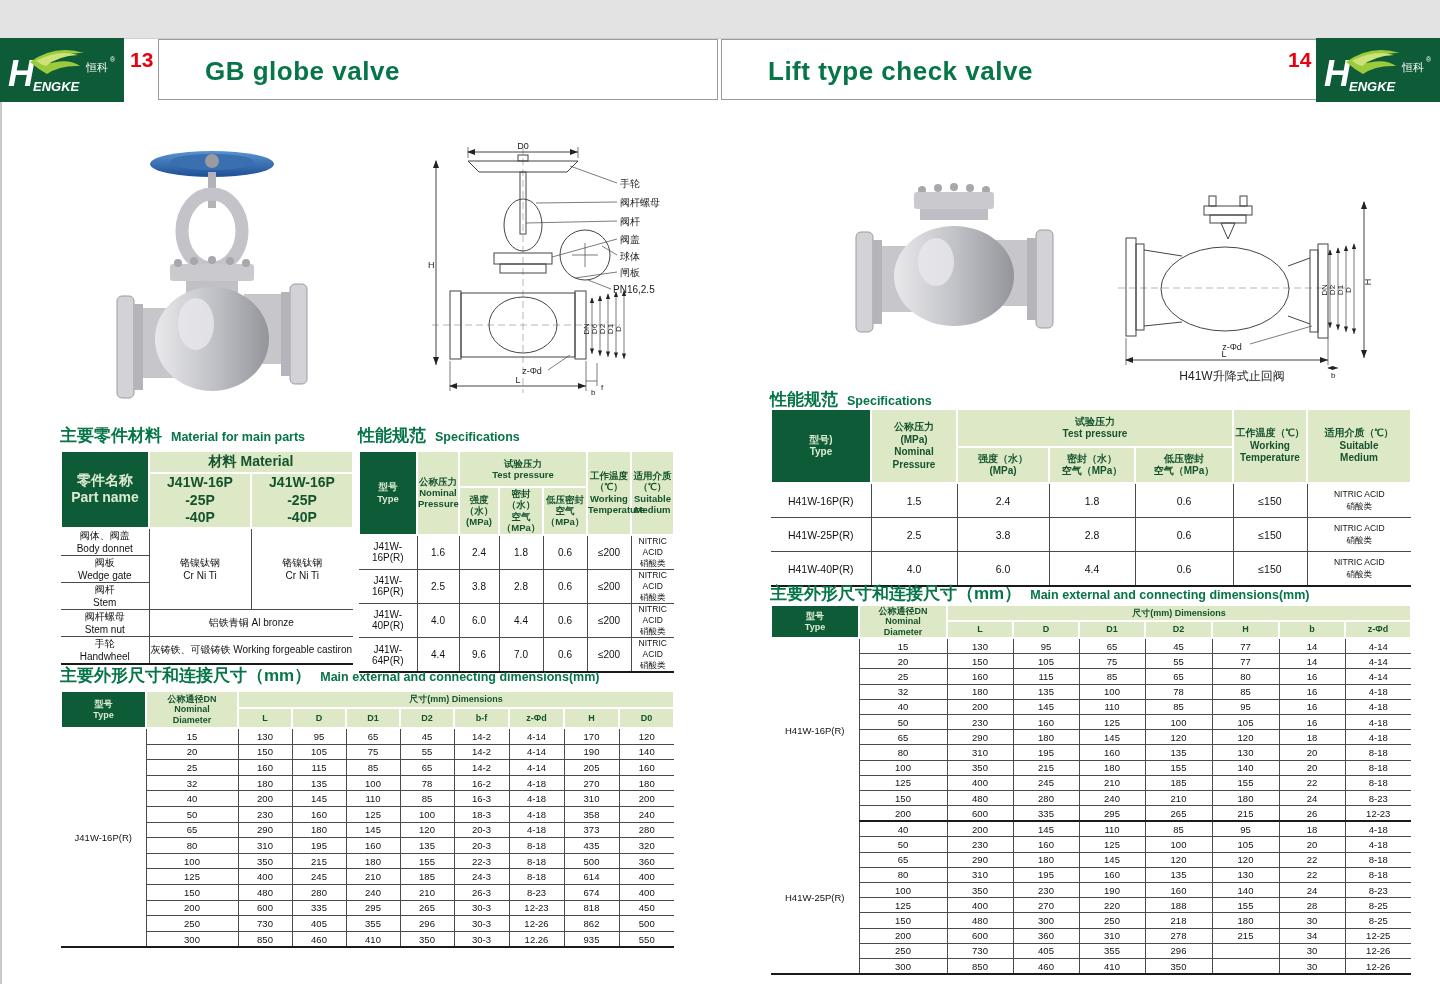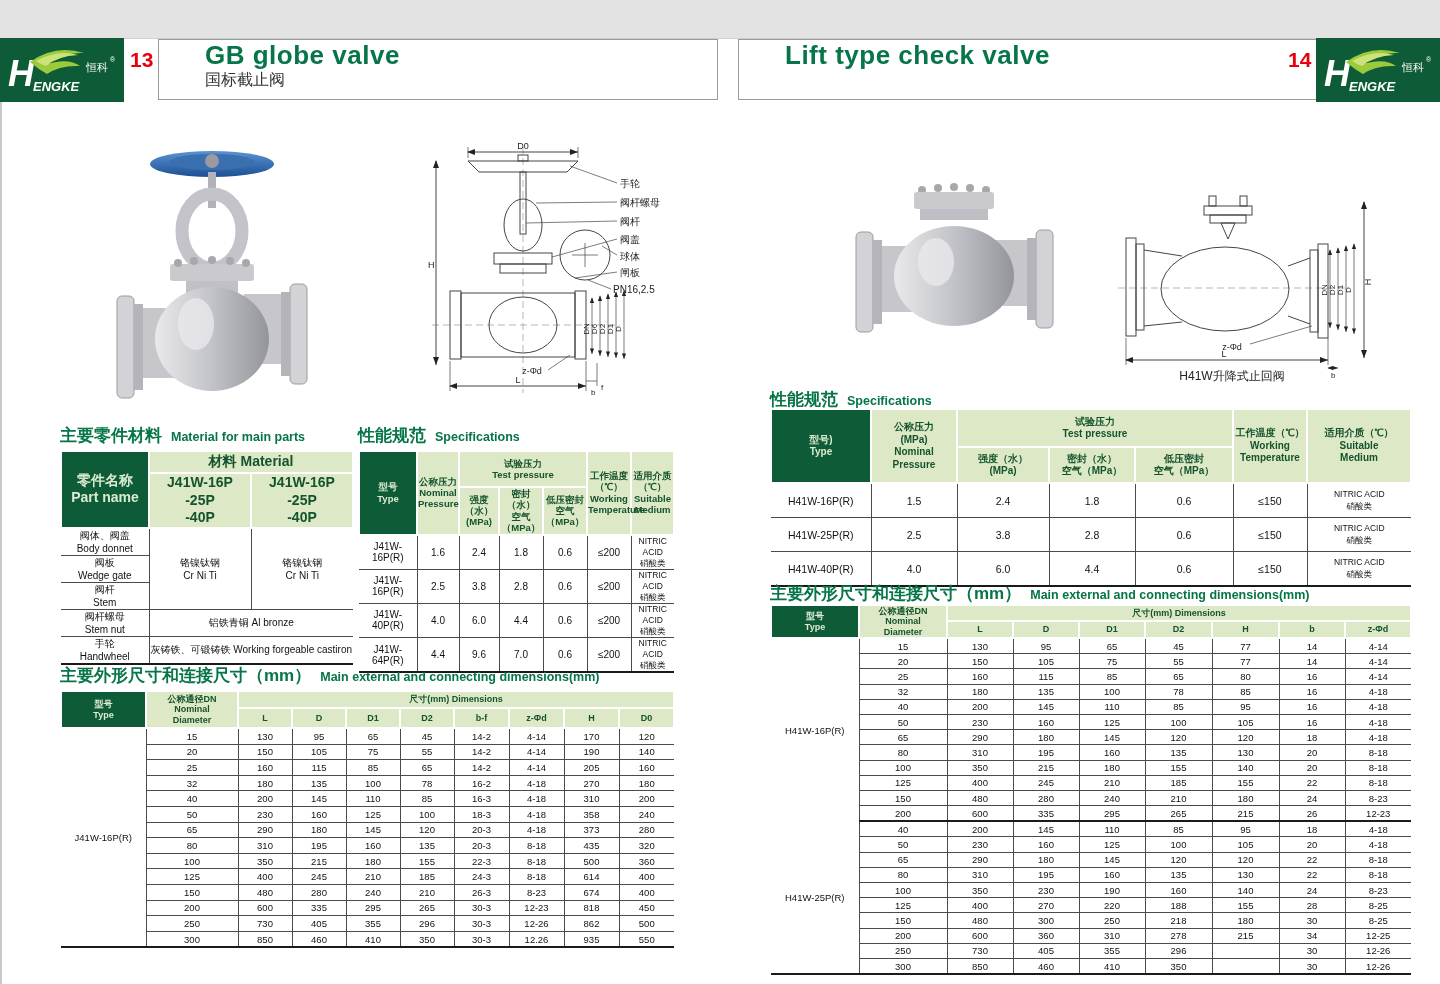--- a/index.html
+++ b/index.html
@@ -3,22 +3,22 @@
 <meta charset="utf-8">
 <style>
   html,body{margin:0;padding:0;background:#fff;font-family:"Liberation Sans",sans-serif;}
   .page{position:relative;width:1440px;height:984px;background:#ffffff;overflow:hidden;}
   .topstrip{position:absolute;left:0;top:0;width:1440px;height:38px;background:#e3e3e3;border-bottom:1px solid #cfcfcf;}
   .edge-left{position:absolute;left:0;top:38px;bottom:0;width:2px;background:#c9c9c9;}
   .logoblock{position:absolute;top:38px;width:124px;height:64px;background:#0d5c37;}
   .logoblock.l{left:0;} .logoblock.r{left:1316px;}
   .pagenum{position:absolute;top:36px;font-size:21px;font-weight:bold;color:#e8000e;margin-top:12px;}
   .pn-l{left:130px;} .pn-r{left:1288px;}
-  .titlebox{position:absolute;top:39px;height:61px;background:#fff;border:1px solid #9a9a9a;box-sizing:border-box;padding:1px 0 0 46px;}
-  .tb-l{left:158px;width:560px;} .tb-r{left:738px;width:644px;}
+  .titlebox{position:absolute;top:39px;height:61px;background:#fff;border:1px solid #9a9a9a;box-sizing:border-box;padding:17px 0 0 46px;}
+  .tb-l{left:158px;width:560px;} .tb-r{left:721px;width:644px;}
   .title-en{font-size:26px;font-weight:bold;color:#067547;line-height:29px;letter-spacing:.5px;}
   .title-cn{font-size:16px;color:#333;line-height:20px;}
   .section-title{position:absolute;font-weight:bold;color:#067547;white-space:nowrap;}
   .sec-cn{font-size:17px;} .sec-en{font-size:12.5px;margin-left:9px;}
   table.tbl{border-collapse:collapse;table-layout:fixed;position:absolute;border-bottom:2px solid #1a1a1a;}
   .tbl th{border:2px solid #ffffff;font-weight:bold;padding:0;white-space:pre-line;vertical-align:middle;text-align:center;}
   .th-dark{background:#0d5c37;color:#dcead0;}
   .th-lite{background:#dde9c6;color:#14532e;}
   .tbl thead{border-bottom:2px solid #1a1a1a;}
   .tbl td{border:1px solid #4a4a4a;background:#fff;color:#111;text-align:center;white-space:pre-line;vertical-align:middle;padding:0;}
@@ -73,21 +73,20 @@
       <path d="M36,23 Q58,11 78,17 Q58,18 46,28 Q40,26 36,23 Z" fill="#cde37a"></path>
       <text x="33" y="53" font-size="13" font-weight="bold" font-style="italic" fill="#fff">ENGKE</text>
       <text x="86" y="33" font-size="11" fill="#fff">恒科</text>
       <text x="110" y="24" font-size="7" fill="#fff">®</text>
     </svg>
   </div>
   <div class="pagenum pn-l">13</div>
 
   <div class="titlebox tb-l">
     <div class="title-en">GB globe valve</div>
-    <div class="title-cn">国标截止阀</div>
   </div>
   <div class="titlebox tb-r">
     <div class="title-en">Lift type check valve</div>
   </div>
 
   <div class="pagenum pn-r">14</div>
 
   <div class="logoblock r">
     <svg width="124" height="64" viewBox="0 0 124 64">
       <text x="8" y="48" font-size="36" font-weight="bold" font-style="italic" fill="#fff">H</text>

